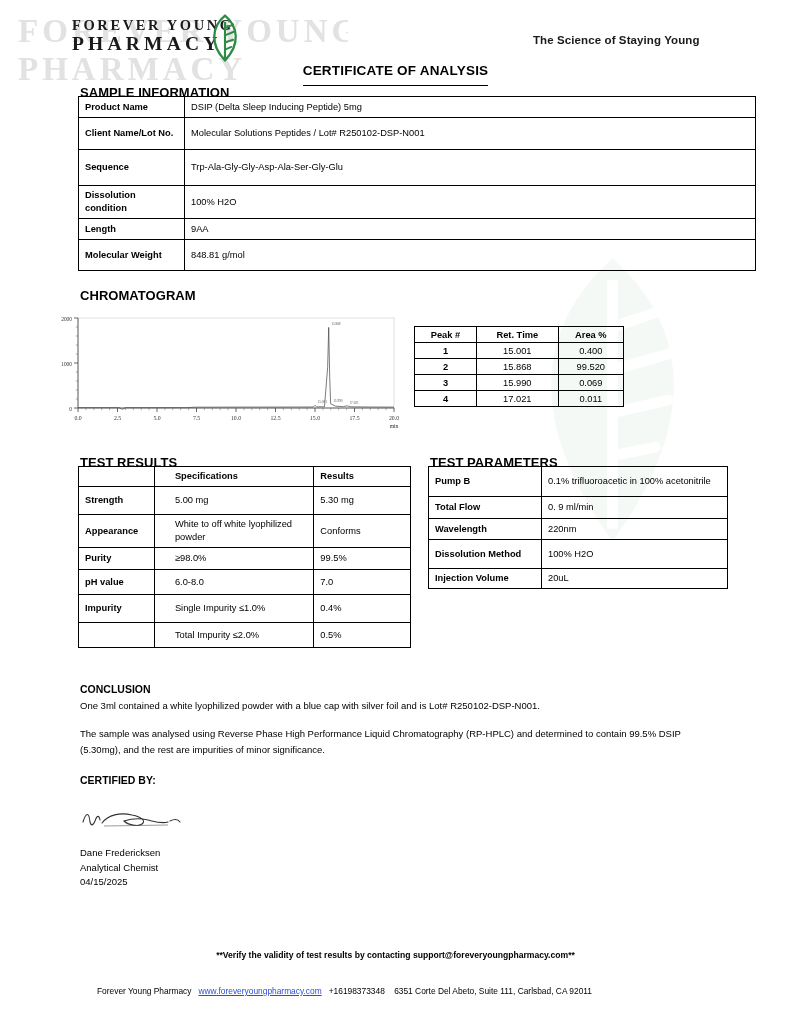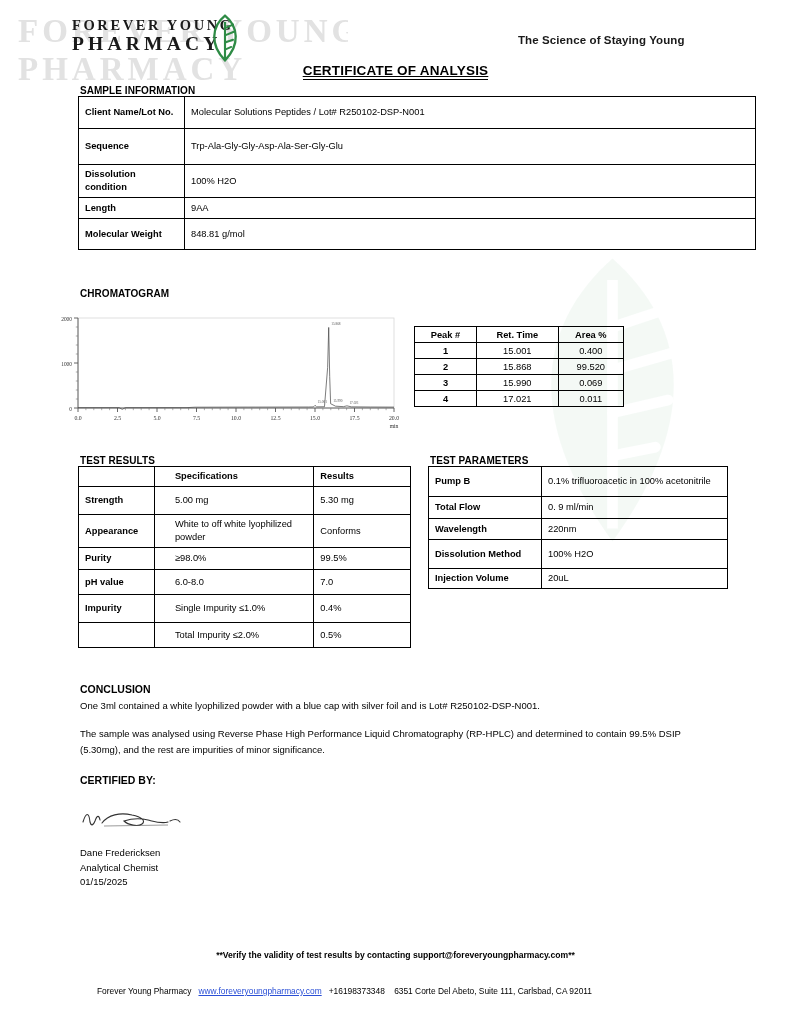--- a/index.html
+++ b/index.html
@@ -29,32 +29,32 @@
     font-weight:bold; font-size:14.5px; letter-spacing:2.6px; color:#1a1a1a;
     line-height:16px;
   }
   .logo-l2 {
     font-family:"Liberation Serif", serif;
     font-weight:bold; font-size:19.5px; letter-spacing:4.2px; color:#1a1a1a;
     line-height:22px;
   }
   .leaf-icon { position:absolute; left:207px; top:13px; width:36px; height:50px; }
   .tagline {
-    position:absolute; left:518px; top:34px;
+    position:absolute; left:533px; top:34px;
     font-size:11.5px; font-weight:bold; color:#1a1a1a; letter-spacing:.1px;
   }
   .coa-title {
     position:absolute; left:0; top:63px; width:791px;
     text-align:center; font-size:13.5px; font-weight:bold;
     letter-spacing:.2px;
   }
-  .coa-title span { border-bottom:1.6px solid #000; padding-bottom:1px;text-decoration:underline; }
-
-  
-  .sec-h { position:absolute; font-size:10px; font-weight:bold; letter-spacing:.05px; z-index:2; }
+  .coa-title span { border-bottom:1.6px solid #000; padding-bottom:7px; }
+
+  
+  .sec-h { position:absolute; font-size:13px; font-weight:bold; letter-spacing:.05px; z-index:2; }
 
   
   table.doc { border-collapse:collapse; position:absolute; z-index:2; background:transparent; }
   table.doc td, table.doc th {
     border:1px solid #000; padding:3px 6px;
     font-size:9.3px; vertical-align:middle; text-align:left;
     line-height:13px; background:transparent;
   }
   table.doc td.k { font-weight:bold; }
 
@@ -136,20 +136,24 @@
     <div class="tagline">The Science of Staying Young</div>
   </div>
 
   <div class="coa-title">
     <span>CERTIFICATE OF ANALYSIS</span>
   </div>
 
   <div class="sec-h" style="left:80px; top:85px;">SAMPLE INFORMATION</div>
   <table class="doc" id="sample-info">
     <tbody>
+        <tr>
+      <td class="k" style="height:21px;">Product Name</td>
+      <td>DSIP (Delta Sleep Inducing Peptide) 5mg</td>
+    </tr>
     <tr>
       <td class="k" style="height:32px;">Client Name/Lot No.</td>
       <td>Molecular Solutions Peptides / Lot# R250102-DSP-N001</td>
     </tr>
     <tr>
       <td class="k" style="height:36px;">Sequence</td>
       <td>Trp-Ala-Gly-Gly-Asp-Ala-Ser-Gly-Glu</td>
     </tr>
     <tr>
       <td class="k" style="height:32px;">Dissolution condition</td>
@@ -355,21 +359,21 @@
   <div class="cert-h">CERTIFIED BY:</div>
   <svg class="sig" viewBox="0 0 110 26">
     <path d="M3 16 C6 6 9 6 10 16 C11 20 13 20 15 15 C17 9 19 9 20 14
              M22 17 C28 9 40 6 52 9 C62 11 66 15 62 18 C58 21 48 19 44 15
              C50 13 60 12 68 14 C76 16 82 18 88 16 M90 15 C94 13 98 13 100 16" fill="none" stroke="#333" stroke-width="1.1" stroke-linecap="round"></path>
     <path d="M24 20 L88 19" fill="none" stroke="#555" stroke-width=".6"></path>
   </svg>
   <div class="signer">
     <div>Dane Fredericksen</div>
     <div>Analytical Chemist</div>
-    <div>01/15/2025</div>
+    <div>04/15/2025</div>
   </div>
 
   <div class="f-verify">**Verify the validity of test results by contacting support@foreveryoungpharmacy.com**</div>
   <div class="f-addr">
     <span>Forever Young Pharmacy</span>
     <span>&nbsp;</span>
     <span class="lnk">www.foreveryoungpharmacy.com</span>
     <span>&nbsp;</span>
     <span>+16198373348</span>
     <span>&nbsp;&nbsp;</span>

